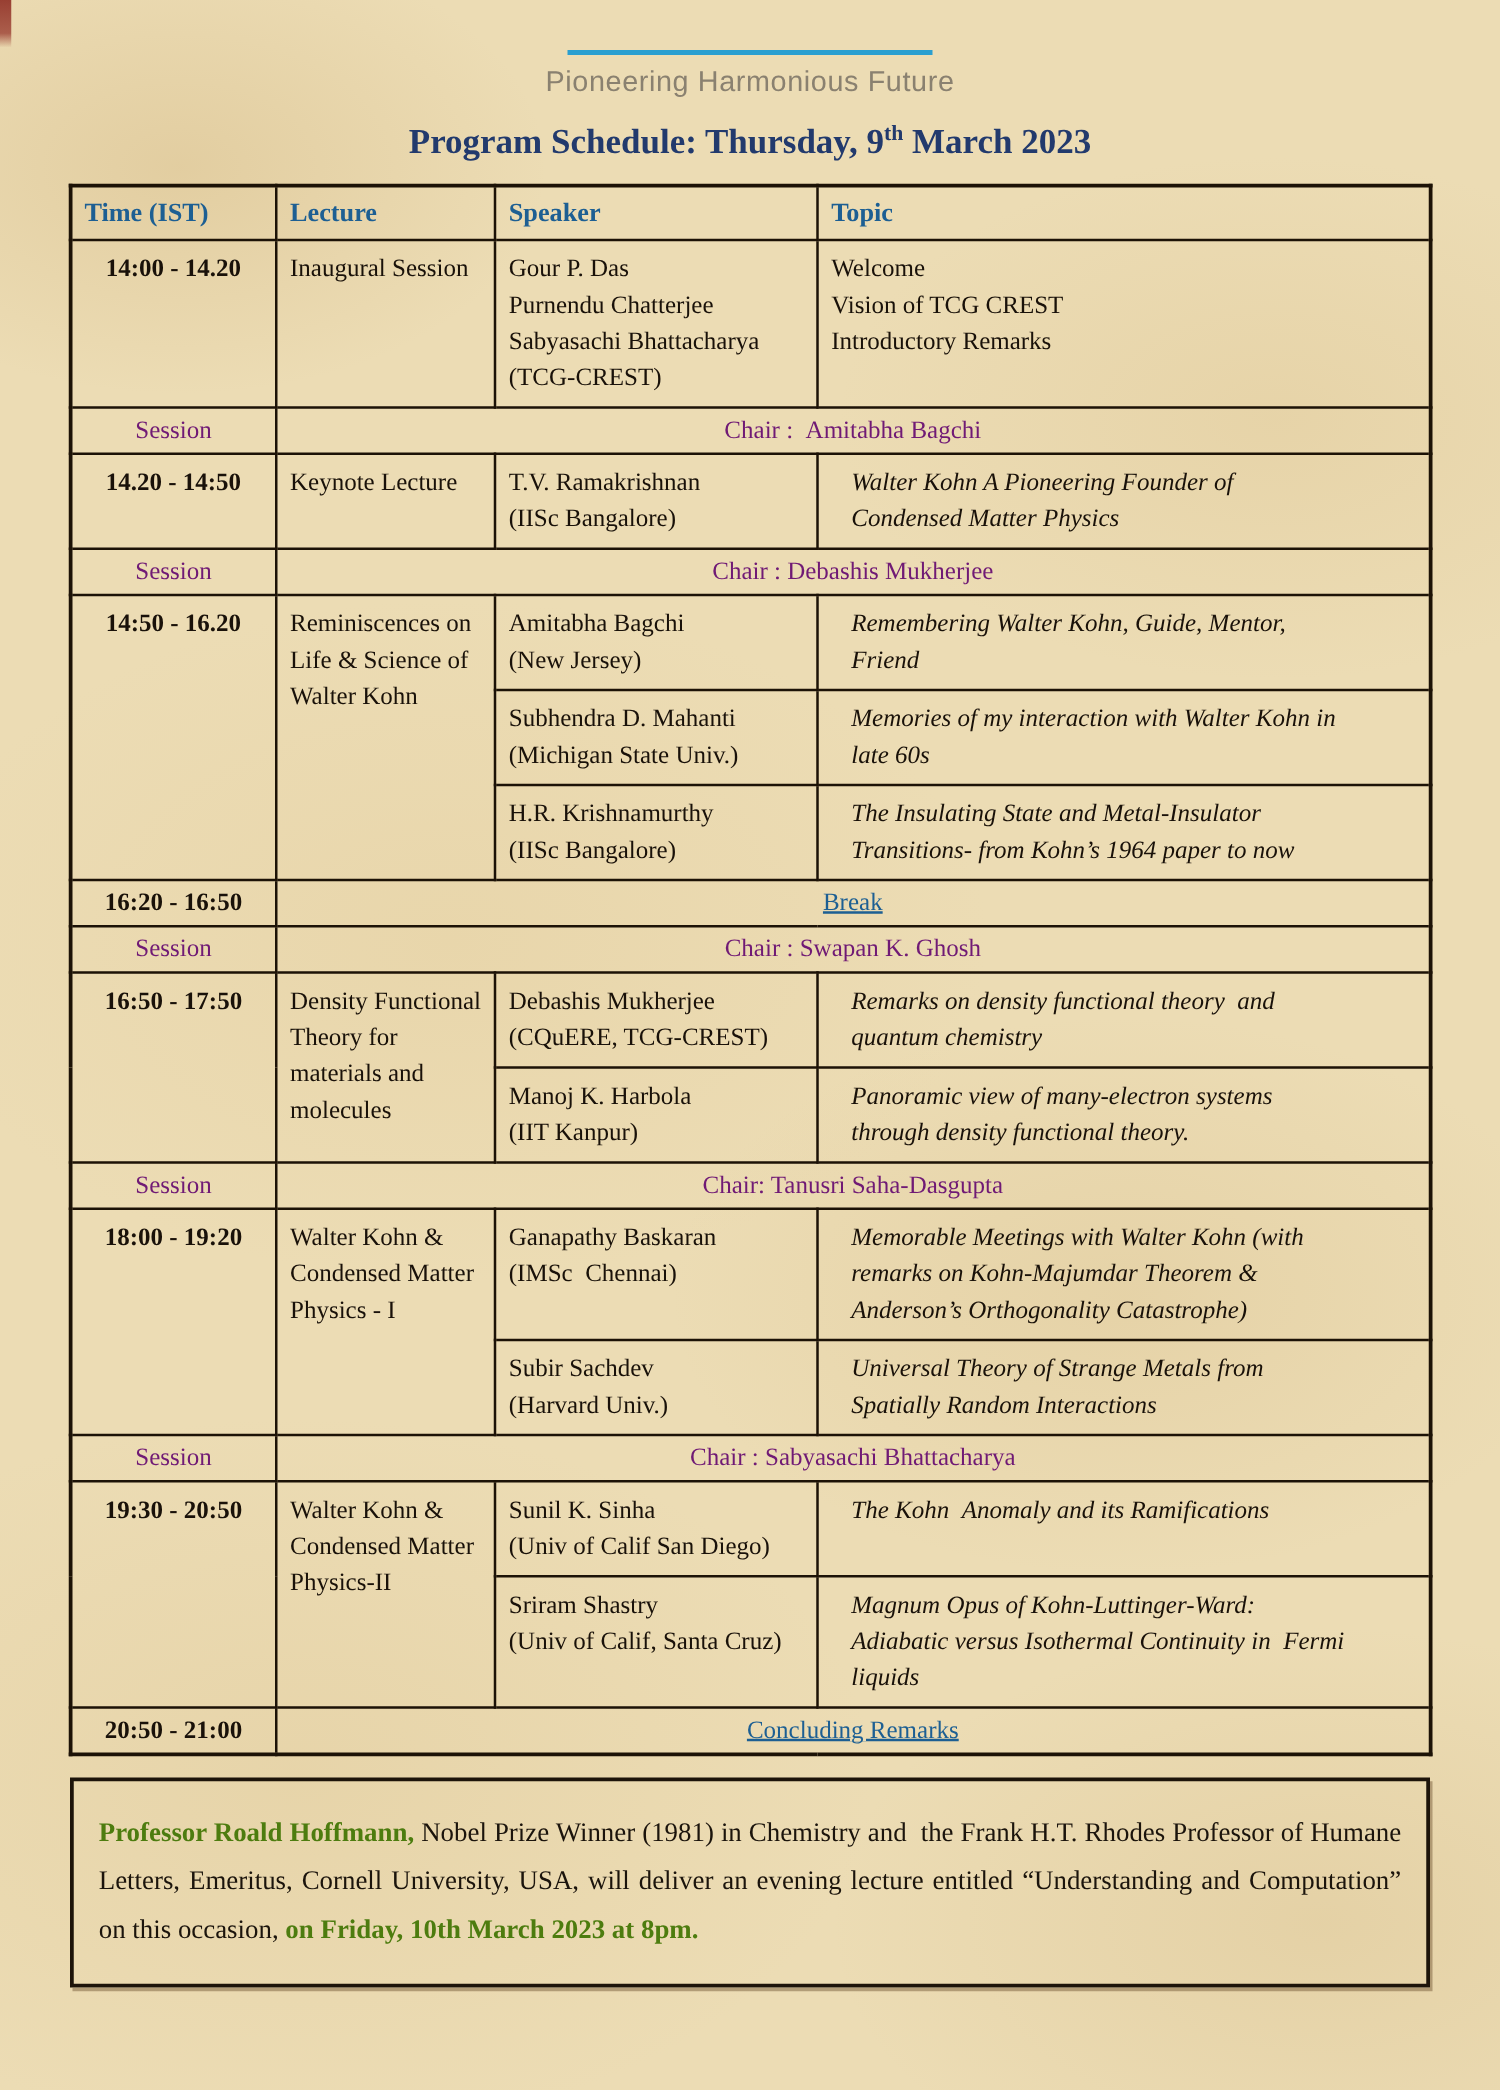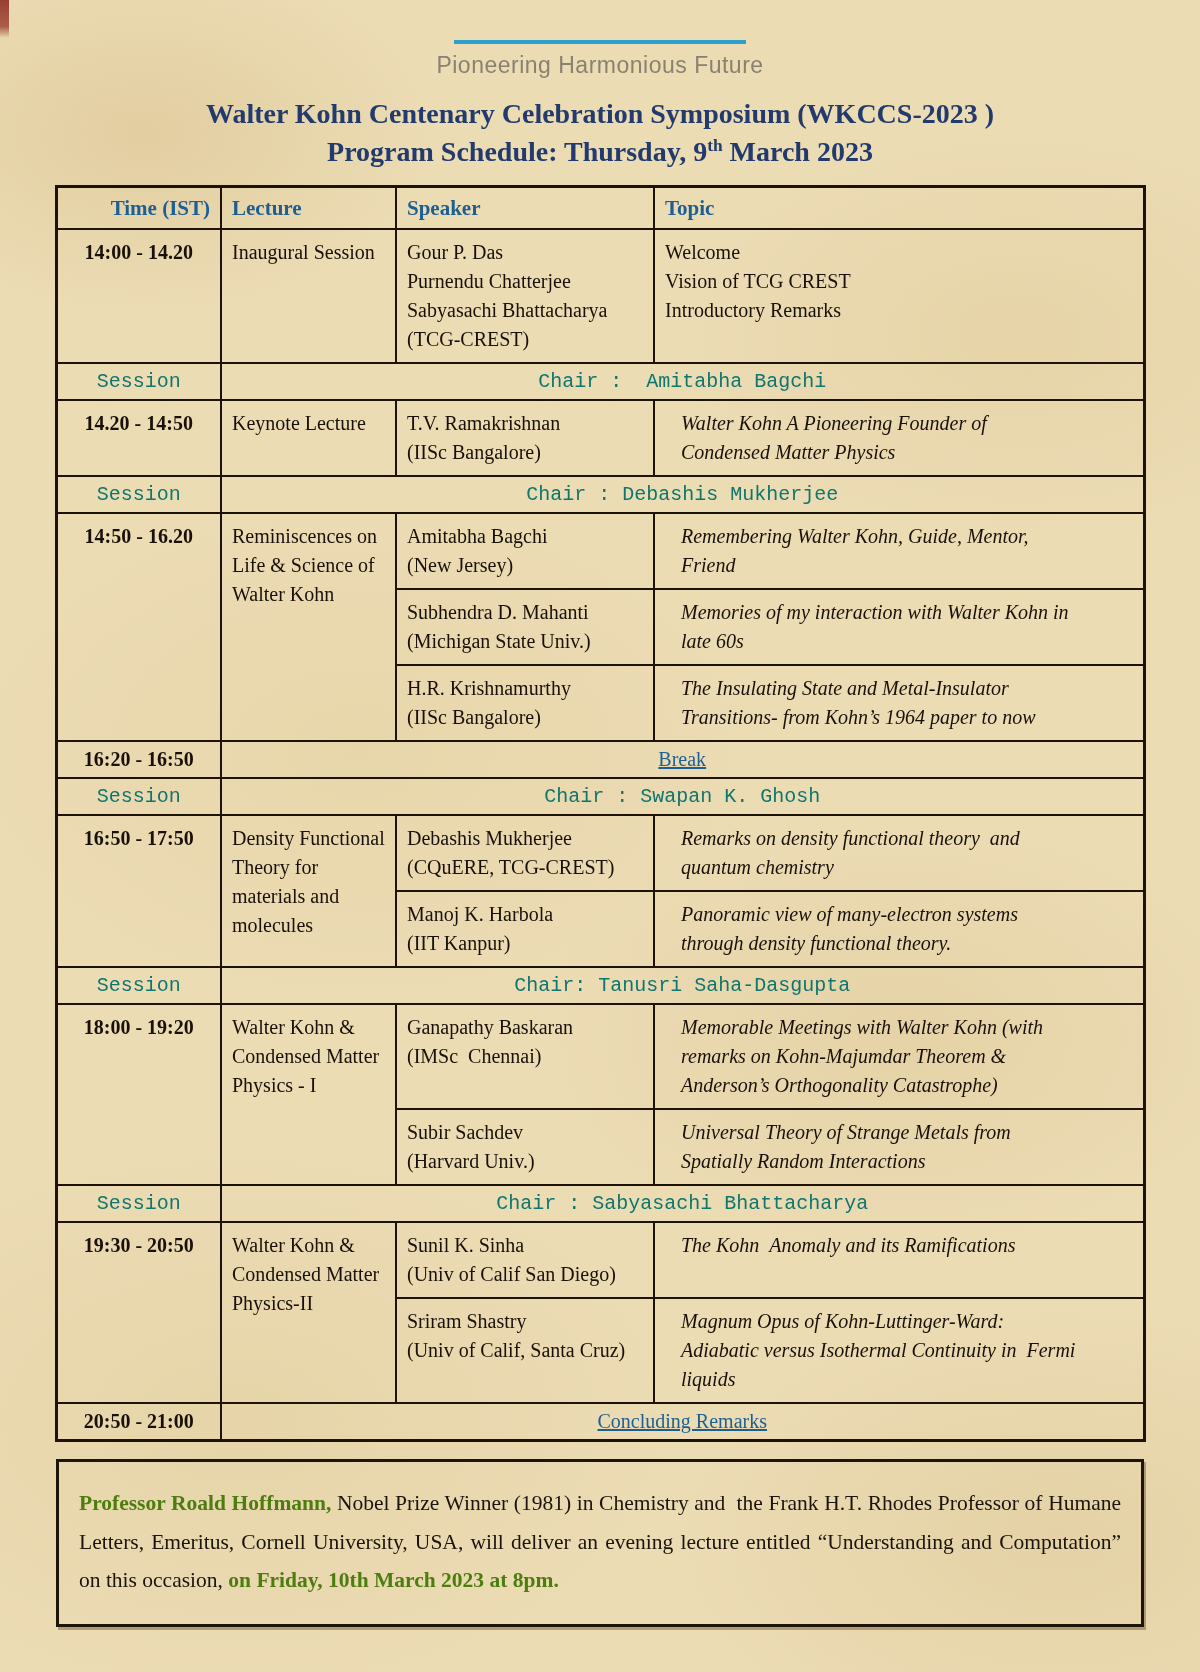--- a/index.html
+++ b/index.html
@@ -52,26 +52,26 @@
     border:2px solid #1c1206;
     padding:8px 10px;
     vertical-align:top;
     white-space:pre-line;
     line-height:1.45;
   }
   tr.head td {
     color:#1d5f93; font-weight:700; font-size:21px; padding:5px 10px;
     vertical-align:middle; white-space:normal; height:38px;
   }
-  tr.head td.time { text-align:right; }
+  tr.head td.time { text-align:left; }
   td.time  { font-weight:700; text-align:center; padding-left:4px; padding-right:4px; }
   td.topic.it { font-style:italic;padding-left:26px; }
   tr.session td {
-    color:#0f766e; text-align:center; vertical-align:middle;
-    padding:3px 8px; height:32px; white-space:normal;font-family:Liberation Mono, monospace;
+    color:#701a75; text-align:center; vertical-align:middle;
+    padding:3px 8px; height:32px; white-space:normal;
   }
   tr.span-row td.label { color:#1d5f93; text-align:center; vertical-align:middle; white-space:normal;text-decoration:underline; }
   tr.span-row td.time  { vertical-align:middle; }
   tr.span-row td { height:36px; padding:3px 8px; }
   tr.keynote td { height:72px; }
   tr.sub td { height:70px; }
   
   .footer-note {
     width:1088px; margin:17px auto 0;
     border:3px solid #1d140a;
@@ -85,21 +85,20 @@
 <body>
 
 <div class="corner-mark"></div>
 
 <div class="logo-wrap">
   <div class="logo-rule"></div>
   <div class="logo-tagline">Pioneering Harmonious Future</div>
 </div>
 
 <div class="doc-title">
-  <div>Walter Kohn Centenary Celebration Symposium (WKCCS-2023 )</div>
   <div><span>Program Schedule: Thursday, 9</span><sup>th</sup><span> March 2023</span></div>
 </div>
 
 <table class="schedule">
   <colgroup>
       <col style="width:165px">
       <col style="width:175px">
       <col style="width:258px">
       <col style="width:490px">
     </colgroup>

